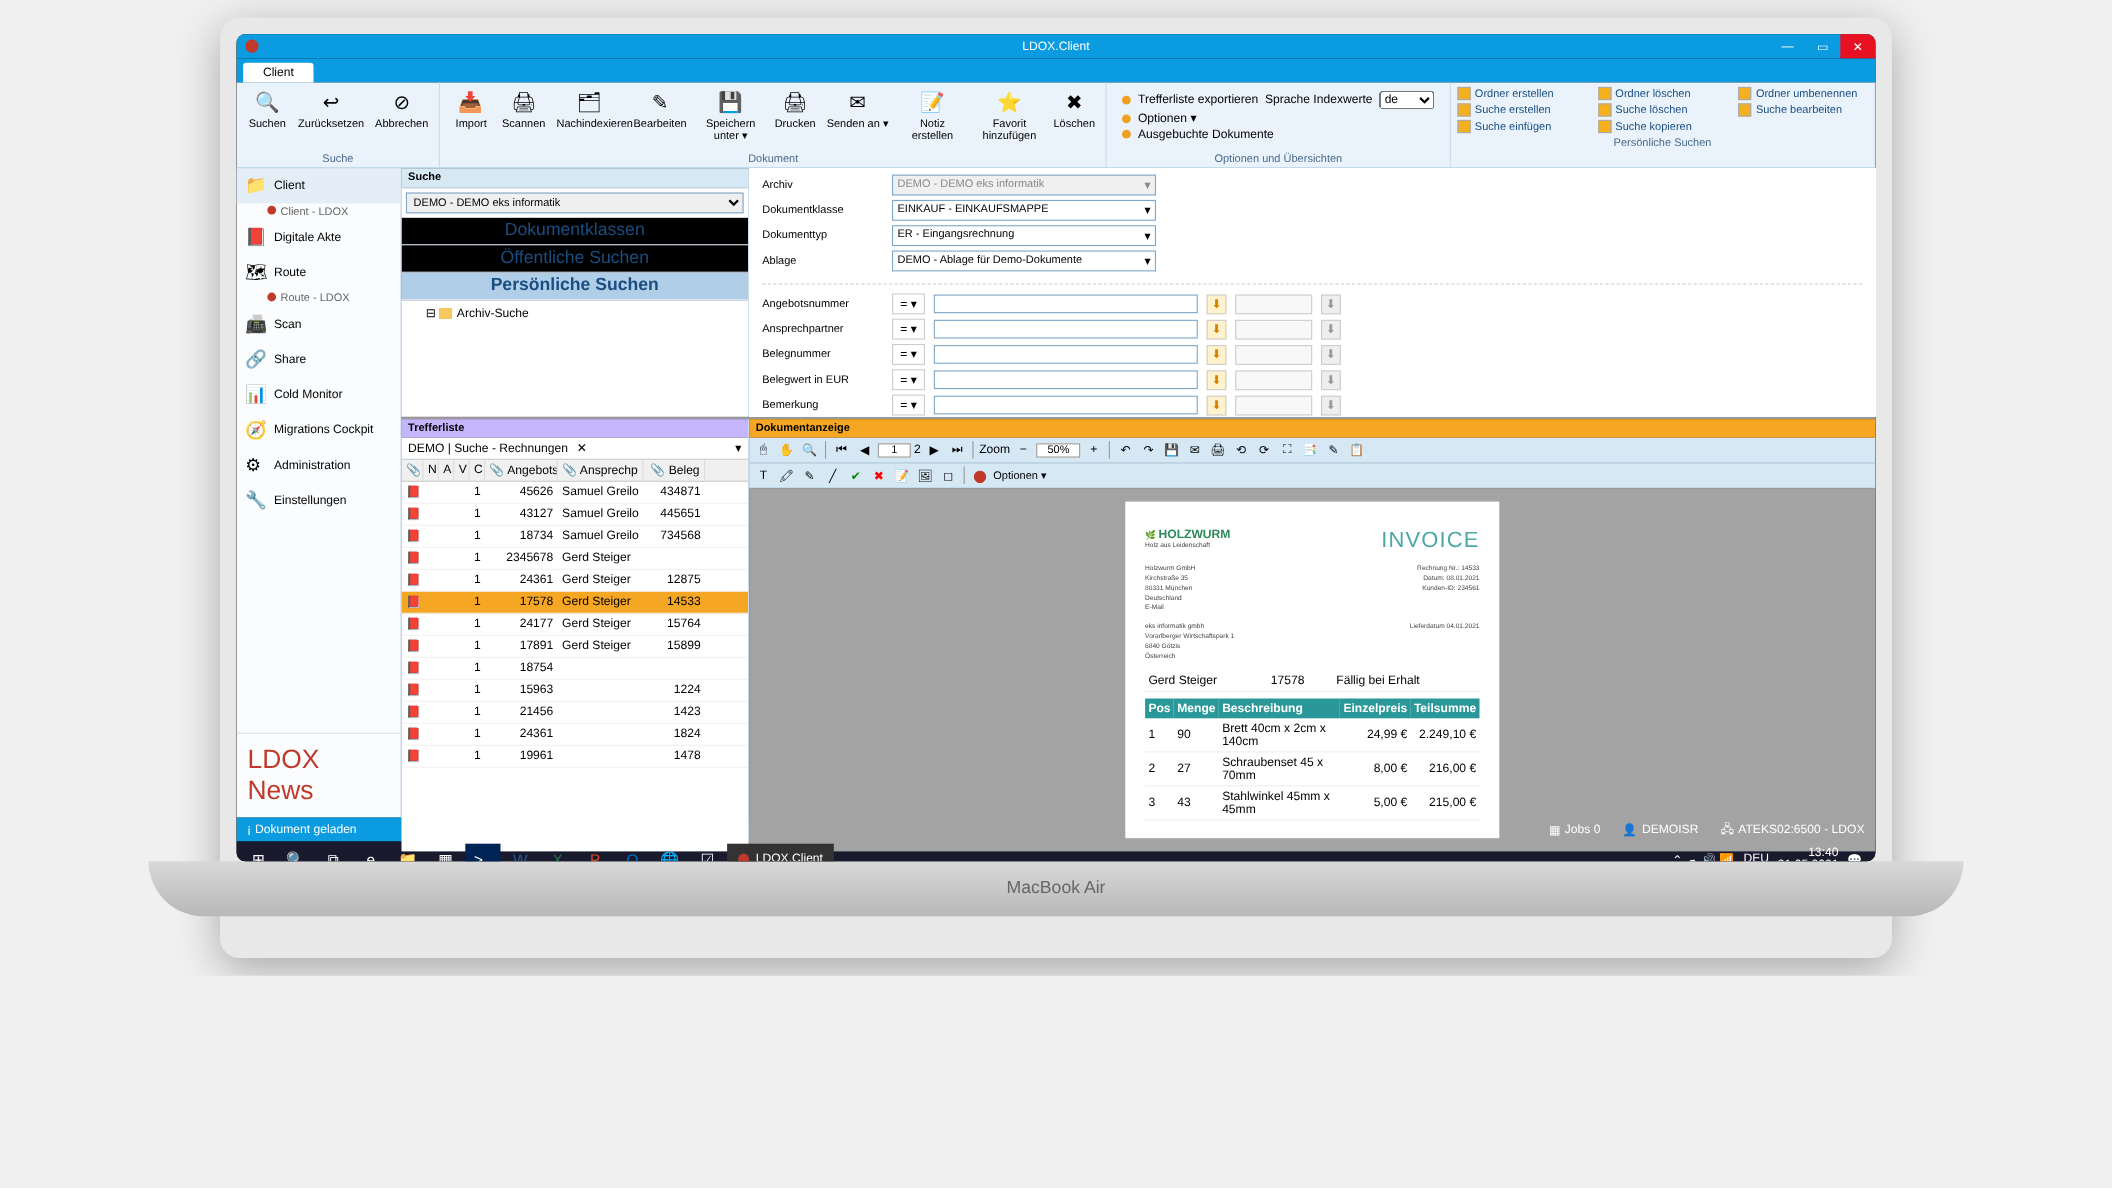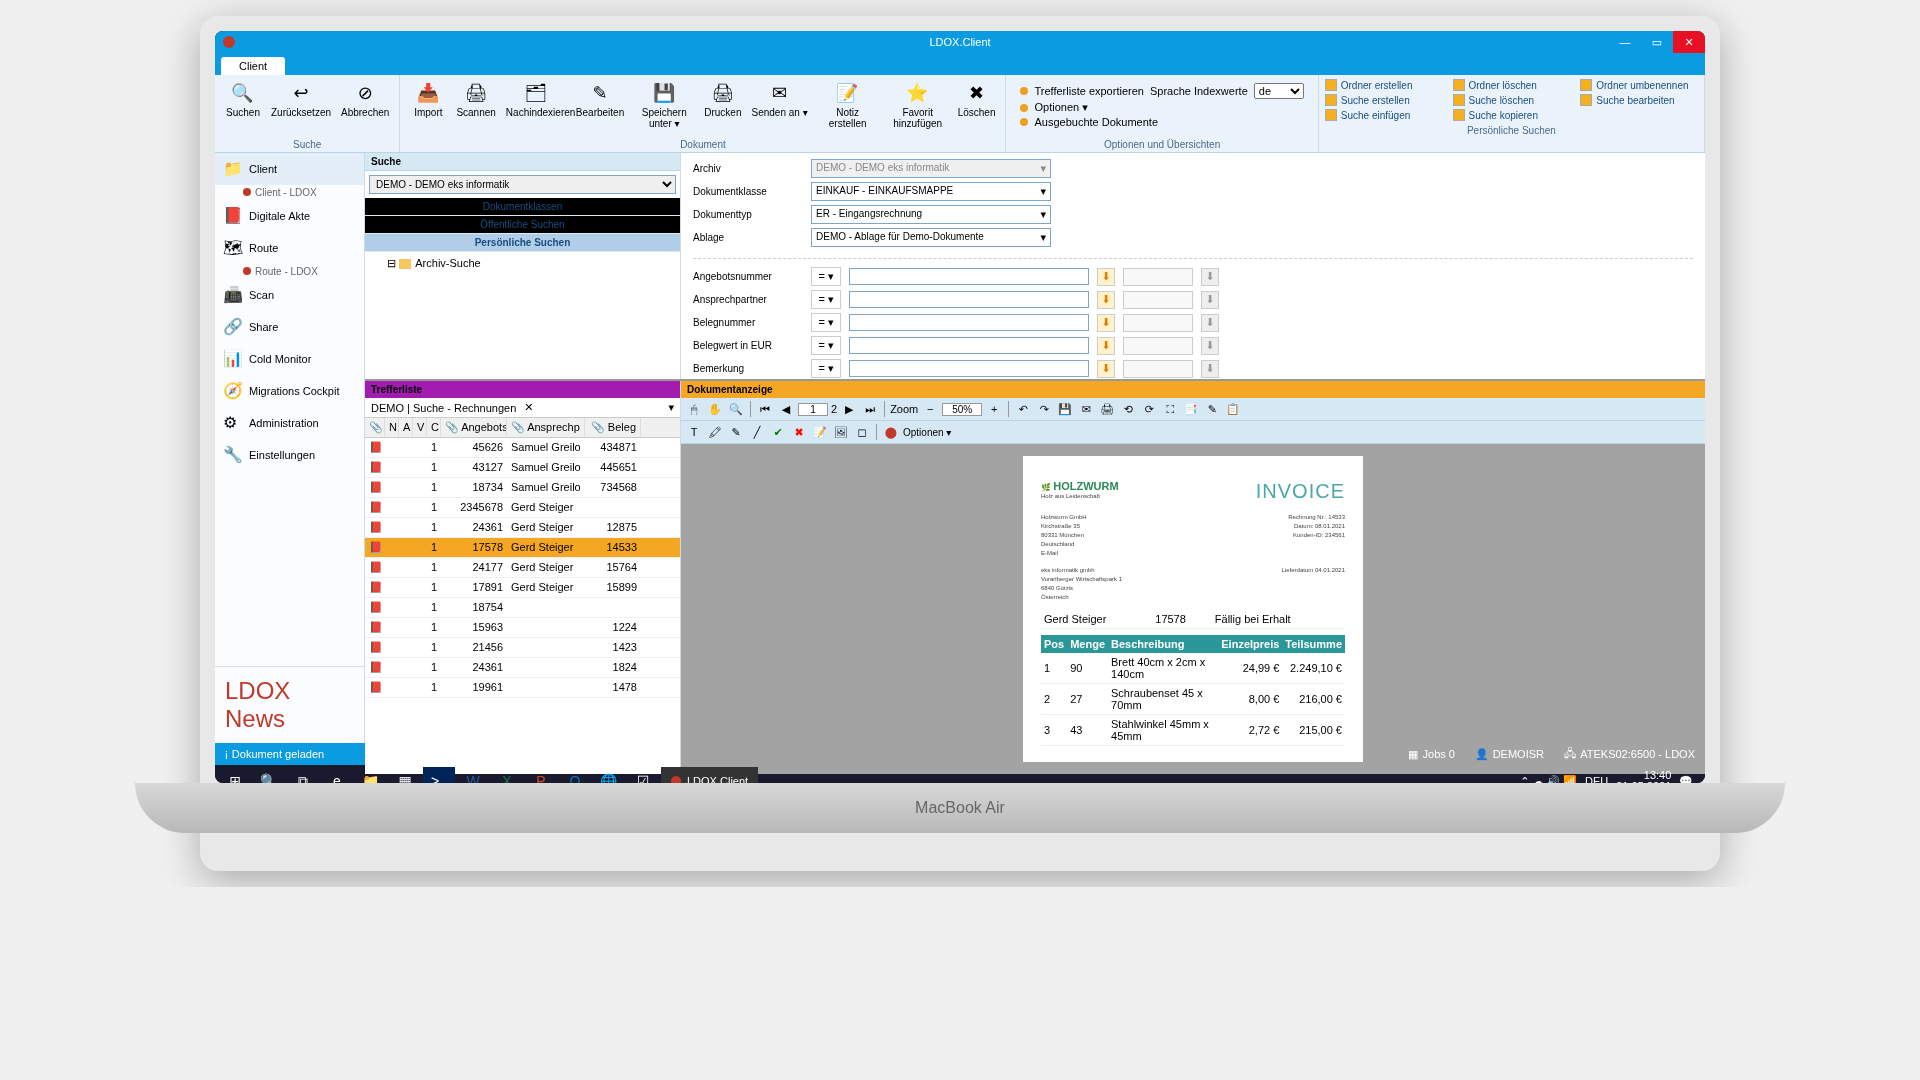--- a/index.html
+++ b/index.html
@@ -35,38 +35,38 @@
 .navitem.sel{background:#e3eef8}
 .navsub{padding:2px 8px 2px 28px;font-size:10px;color:#666}
 .navsub .dot{display:inline-block;width:8px;height:8px;background:#c0392b;border-radius:50%;margin-right:4px}
 .ldoxnews{margin-top:auto;padding:10px;font-size:24px;color:#c0392b;font-weight:300;border-top:1px solid #ddd}
 .main{flex:1;display:flex;flex-direction:column}
 .searchpanel{display:flex;height:226px}
 .sleft{width:316px;border-right:1px solid #cddbe8;display:flex;flex-direction:column}
 .phdr{background:#d7e8f5;padding:3px 6px;font-size:10px;font-weight:bold;border-bottom:1px solid #b8d5e8}
 .archivesel{padding:4px;background:#fff}
 .archivesel select{width:100%;font-size:10px;padding:2px;border:1px solid #7ea6c9}
-.catbar{text-align:center;padding:3px;font-size:10px;color:#1a4d80;cursor:pointer;border-bottom:1px solid #e0e8f0}
+.catbar{text-align:center;padding:3px;font-size:16px;color:#1a4d80;cursor:pointer;border-bottom:1px solid #e0e8f0}
 .catbar.bold{font-weight:bold;background:#b0cee8}
 .tree{padding:4px 8px;font-size:10px;flex:1;overflow:auto;background:#fff}
 .tnode{padding:1px 0 1px 14px}
 .tnode.sel{background:#1a6fb8;color:#fff}
 .tnode .tico{display:inline-block;width:10px;height:10px;background:#f5b020;border-radius:50%;margin-right:4px;vertical-align:middle}
 .tnode .ticof{display:inline-block;width:12px;height:10px;background:#f5c860;margin-right:4px;vertical-align:middle}
 .sright{flex:1;padding:6px 12px;background:#fff;overflow:auto}
 .frow{display:flex;align-items:center;margin-bottom:4px;gap:8px}
 .frow label{width:110px;font-size:10px}
 .frow .sel,.frow input{flex:1;max-width:240px;border:1px solid #7ea6c9;padding:2px 4px;font-size:10px;background:#fff}
 .frow .sel.dis{background:#f0f0f0;color:#888}
 .frow .op{width:30px;border:1px solid #ccc;text-align:center;padding:2px}
 .frow .ar{width:18px;height:18px;background:#fff2cc;border:1px solid #ccc;display:flex;align-items:center;justify-content:center;color:#d88000}
 .frow .blank{width:70px;border:1px solid #ccc;height:18px;background:#f8f8f8}
 .lower{flex:1;display:flex;border-top:2px solid #999}
 .hitlist{width:316px;border-right:1px solid #cddbe8;display:flex;flex-direction:column}
-.hlhdr{background:#a21caf;padding:3px 6px;font-size:10px;font-weight:bold}
+.hlhdr{background:#c4b5fd;padding:3px 6px;font-size:10px;font-weight:bold}
 .hltab{background:#fff;padding:3px 6px;font-size:10px;border-bottom:1px solid #ccc;display:flex;align-items:center;gap:4px}
 .hltab .x{margin-left:4px;cursor:pointer}
 .grouphint{padding:6px;font-size:10px;color:#666;background:#f4f4f4;border-bottom:1px solid #ddd}
 .thead{display:flex;background:#f0f0f0;border-bottom:1px solid #ccc;font-size:9px}
 .thead div{padding:3px 4px;border-right:1px solid #ddd;overflow:hidden;white-space:nowrap}
 .tbody{flex:1;overflow:auto;background:#fff}
 .trow{display:flex;font-size:10px;border-bottom:1px solid #f0f0f0;cursor:pointer}
 .trow.sel{background:#f5a623}
 .trow div{padding:3px 4px;overflow:hidden;white-space:nowrap}
 .docview{flex:1;display:flex;flex-direction:column}
@@ -559,21 +559,21 @@
                         <td>2</td>
                         <td>27</td>
                         <td>Schraubenset 45 x 70mm</td>
                         <td class="rt">8,00 €</td>
                         <td class="rt">216,00 €</td>
                       </tr>
                       <tr>
                         <td>3</td>
                         <td>43</td>
                         <td>Stahlwinkel 45mm x 45mm</td>
-                        <td class="rt">2,72 €</td>
+                        <td class="rt">5,00 €</td>
                         <td class="rt">215,00 €</td>
                       </tr>
                     </tbody>
 
                 </table>
 
               </div>
             </div>
           </div>
         </div>

